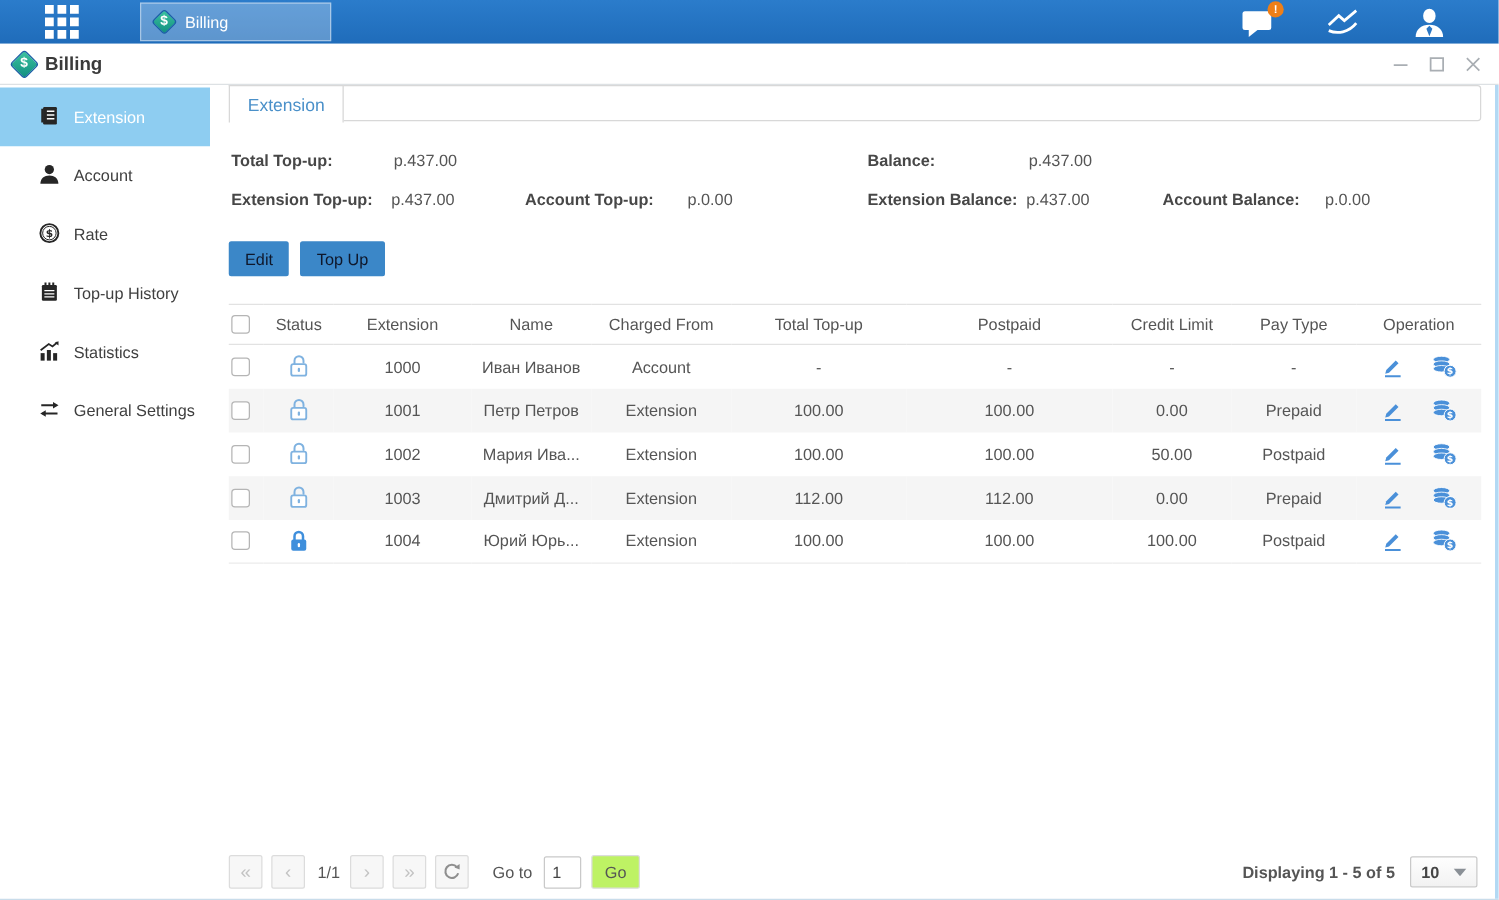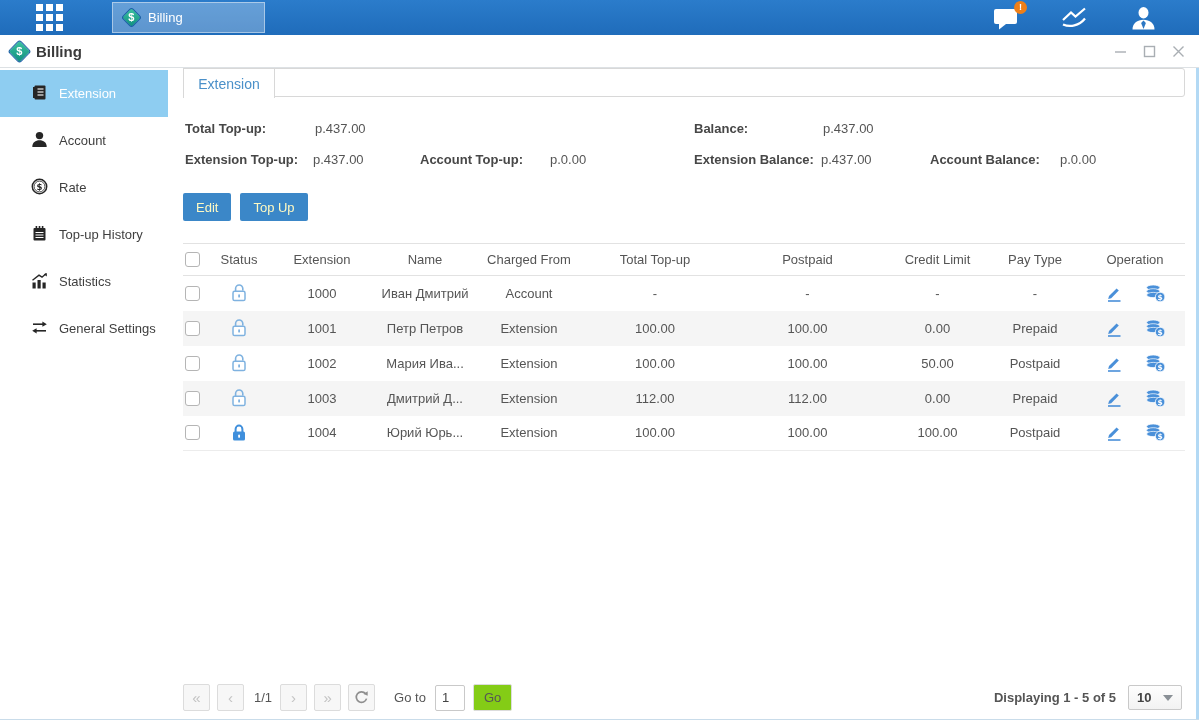--- a/index.html
+++ b/index.html
@@ -51,21 +51,21 @@
   .tabstrip { height:30px; position:relative; }
   .tab-active { position:absolute; left:0; top:0; width:92px; height:30px; background:#fff;
     border:1px solid #d8d8d8; border-bottom:none; z-index:2; color:#4a90c9; font-size:14px;
     display:flex; align-items:center; justify-content:center; cursor:pointer; }
   .tab-rest { position:absolute; left:91px; right:0; top:0; height:29px;
     border:1px solid #d8d8d8; border-radius:0 3px 3px 0; background:#fff; }
   .summary { position:relative; height:66px; margin-top:14px; font-size:13px; color:#555; }
   .summary span { position:absolute; white-space:nowrap; }
   .s-label { font-weight:bold; color:#474747; }
   .actions { margin-top:15px; display:flex; gap:9px; }
-  .btn-blue { background:#3b87c8; color:#fef9c3; border:none; font-size:13px;
+  .btn-blue { background:#3b87c8; color:#0f172a; border:none; font-size:13px;
     font-family:inherit; height:28px; padding:0 13px; border-radius:2px; cursor:pointer; }
   
   table { width:1002px; border-collapse:collapse; table-layout:fixed; font-size:13px;
     color:#555; margin-top:22px; }
   thead th { border-top:1px solid #e2e2e2; border-bottom:1px solid #e2e2e2; height:32px;
     font-weight:normal; color:#555; text-align:center; }
   tbody td { height:35px; text-align:center; vertical-align:middle; }
   tbody tr:nth-child(even) { background:#f5f5f5; }
   tbody tr:last-child td { border-bottom:1px solid #ececec; }
   .cbx { width:15px; height:15px; border:1px solid #b5b5b5; border-radius:3px;
@@ -77,21 +77,21 @@
   
   .pagination { position:absolute; left:15px; right:17px; bottom:9px; height:27px;
     display:flex; align-items:center; font-size:13px; color:#555; }
   .pg-btn { width:27px; height:27px; background:#f7f7f7; border:1px solid #dcdcdc;
     border-radius:2px; color:#c3c3c3; font-size:15px; display:flex; align-items:center;
     justify-content:center; cursor:pointer; margin-right:7px; }
   .pg-ind { margin:0 8px 0 3px; color:#555; }
   .goto-label { margin:0 9px 0 12px; }
   .goto-input { width:30px; height:26px; border:1px solid #c9c9c9; border-radius:2px;
     font-size:13px; font-family:inherit; padding-left:6px; color:#444; }
-  .go-btn { height:27px; padding:0 10px; margin-left:8px; background:#84cc16;
+  .go-btn { height:27px; padding:0 10px; margin-left:8px; background:#bef264;
     border:1px solid #dcdcdc; border-radius:2px; font-size:13px; font-family:inherit;
     color:#555; cursor:pointer; }
   .pg-right { margin-left:auto; display:flex; align-items:center; gap:12px;font-weight:bold; }
   .page-size { width:54px; height:25px; border:1px solid #c9c9c9; border-radius:2px;
     background:linear-gradient(#fefefe,#f2f2f2); display:flex; align-items:center;
     justify-content:space-between; padding:8px 8px; cursor:pointer; color:#444; }
   .caret { width:0; height:0; border-left:5px solid transparent; border-right:5px solid transparent;
     border-top:6px solid #8a9096; }
 </style>
 </head>
@@ -284,21 +284,21 @@
           <tr>
             <td class="col-check">
               <div class="cbx"></div>
             </td>
             <td><span><svg width="18" height="20" viewBox="0 0 18 20">
                   <path d="M5.6 8.3 V5.6 a3.6 3.6 0 0 1 7.2 0 V7" fill="none" stroke="#7fb2e0" stroke-width="1.6" stroke-linecap="round"></path>
                   <rect x="3" y="8.3" width="12" height="9.2" rx="1.6" fill="#fff" stroke="#7fb2e0" stroke-width="1.5"></rect>
                   <rect x="8.2" y="11.2" width="1.8" height="3.4" rx="0.9" fill="#7fb2e0"></rect>
                 </svg></span></td>
             <td>1000</td>
-            <td>Иван Дмитрий</td>
+            <td>Иван Иванов</td>
             <td>Account</td>
             <td>-</td>
             <td>-</td>
             <td>-</td>
             <td>-</td>
             <td>
               <div class="op-icons">
                 <span><svg width="19" height="19" viewBox="0 0 19 19">
                     <path d="M5 12 L12.6 4.4 L14.8 6.6 L7.2 14.2 L4.2 15 Z" fill="#4a90d9"></path>
                     <rect x="4" y="16.2" width="12.5" height="1.6" fill="#4a90d9"></rect>

